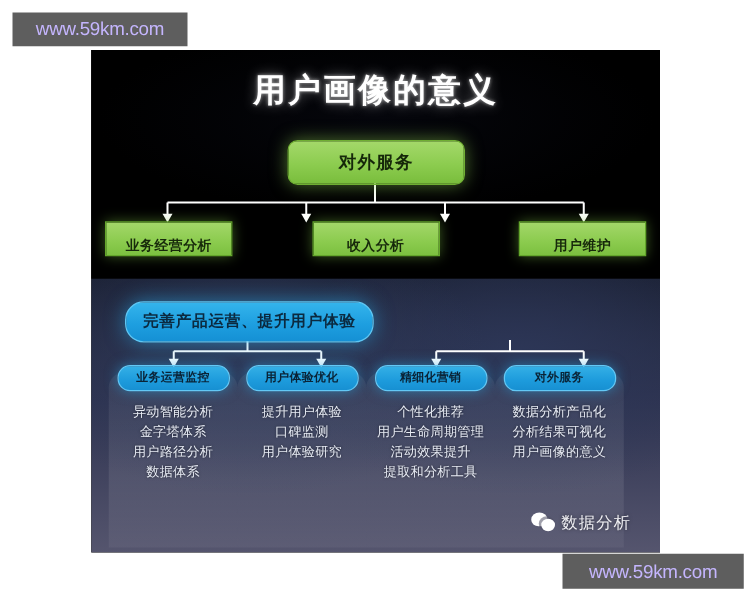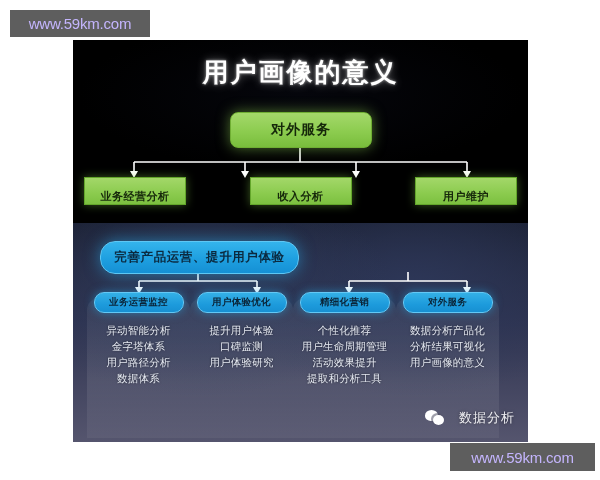--- a/index.html
+++ b/index.html
@@ -214,21 +214,21 @@
   }
 
   
   .wechat-badge {
     position: absolute;
     left: 352px;
     top: 366px;
     height: 24px;
     display: flex;
     align-items: center;
-    gap: 15px;
+    gap: 5px;
   }
   .wechat-icon {
     width: 19px;
     height: 16px;
     position: relative;
   }
   .wechat-icon .bubble-a {
     position: absolute;
     left: 0; top: 0;
     width: 13px; height: 11px;

